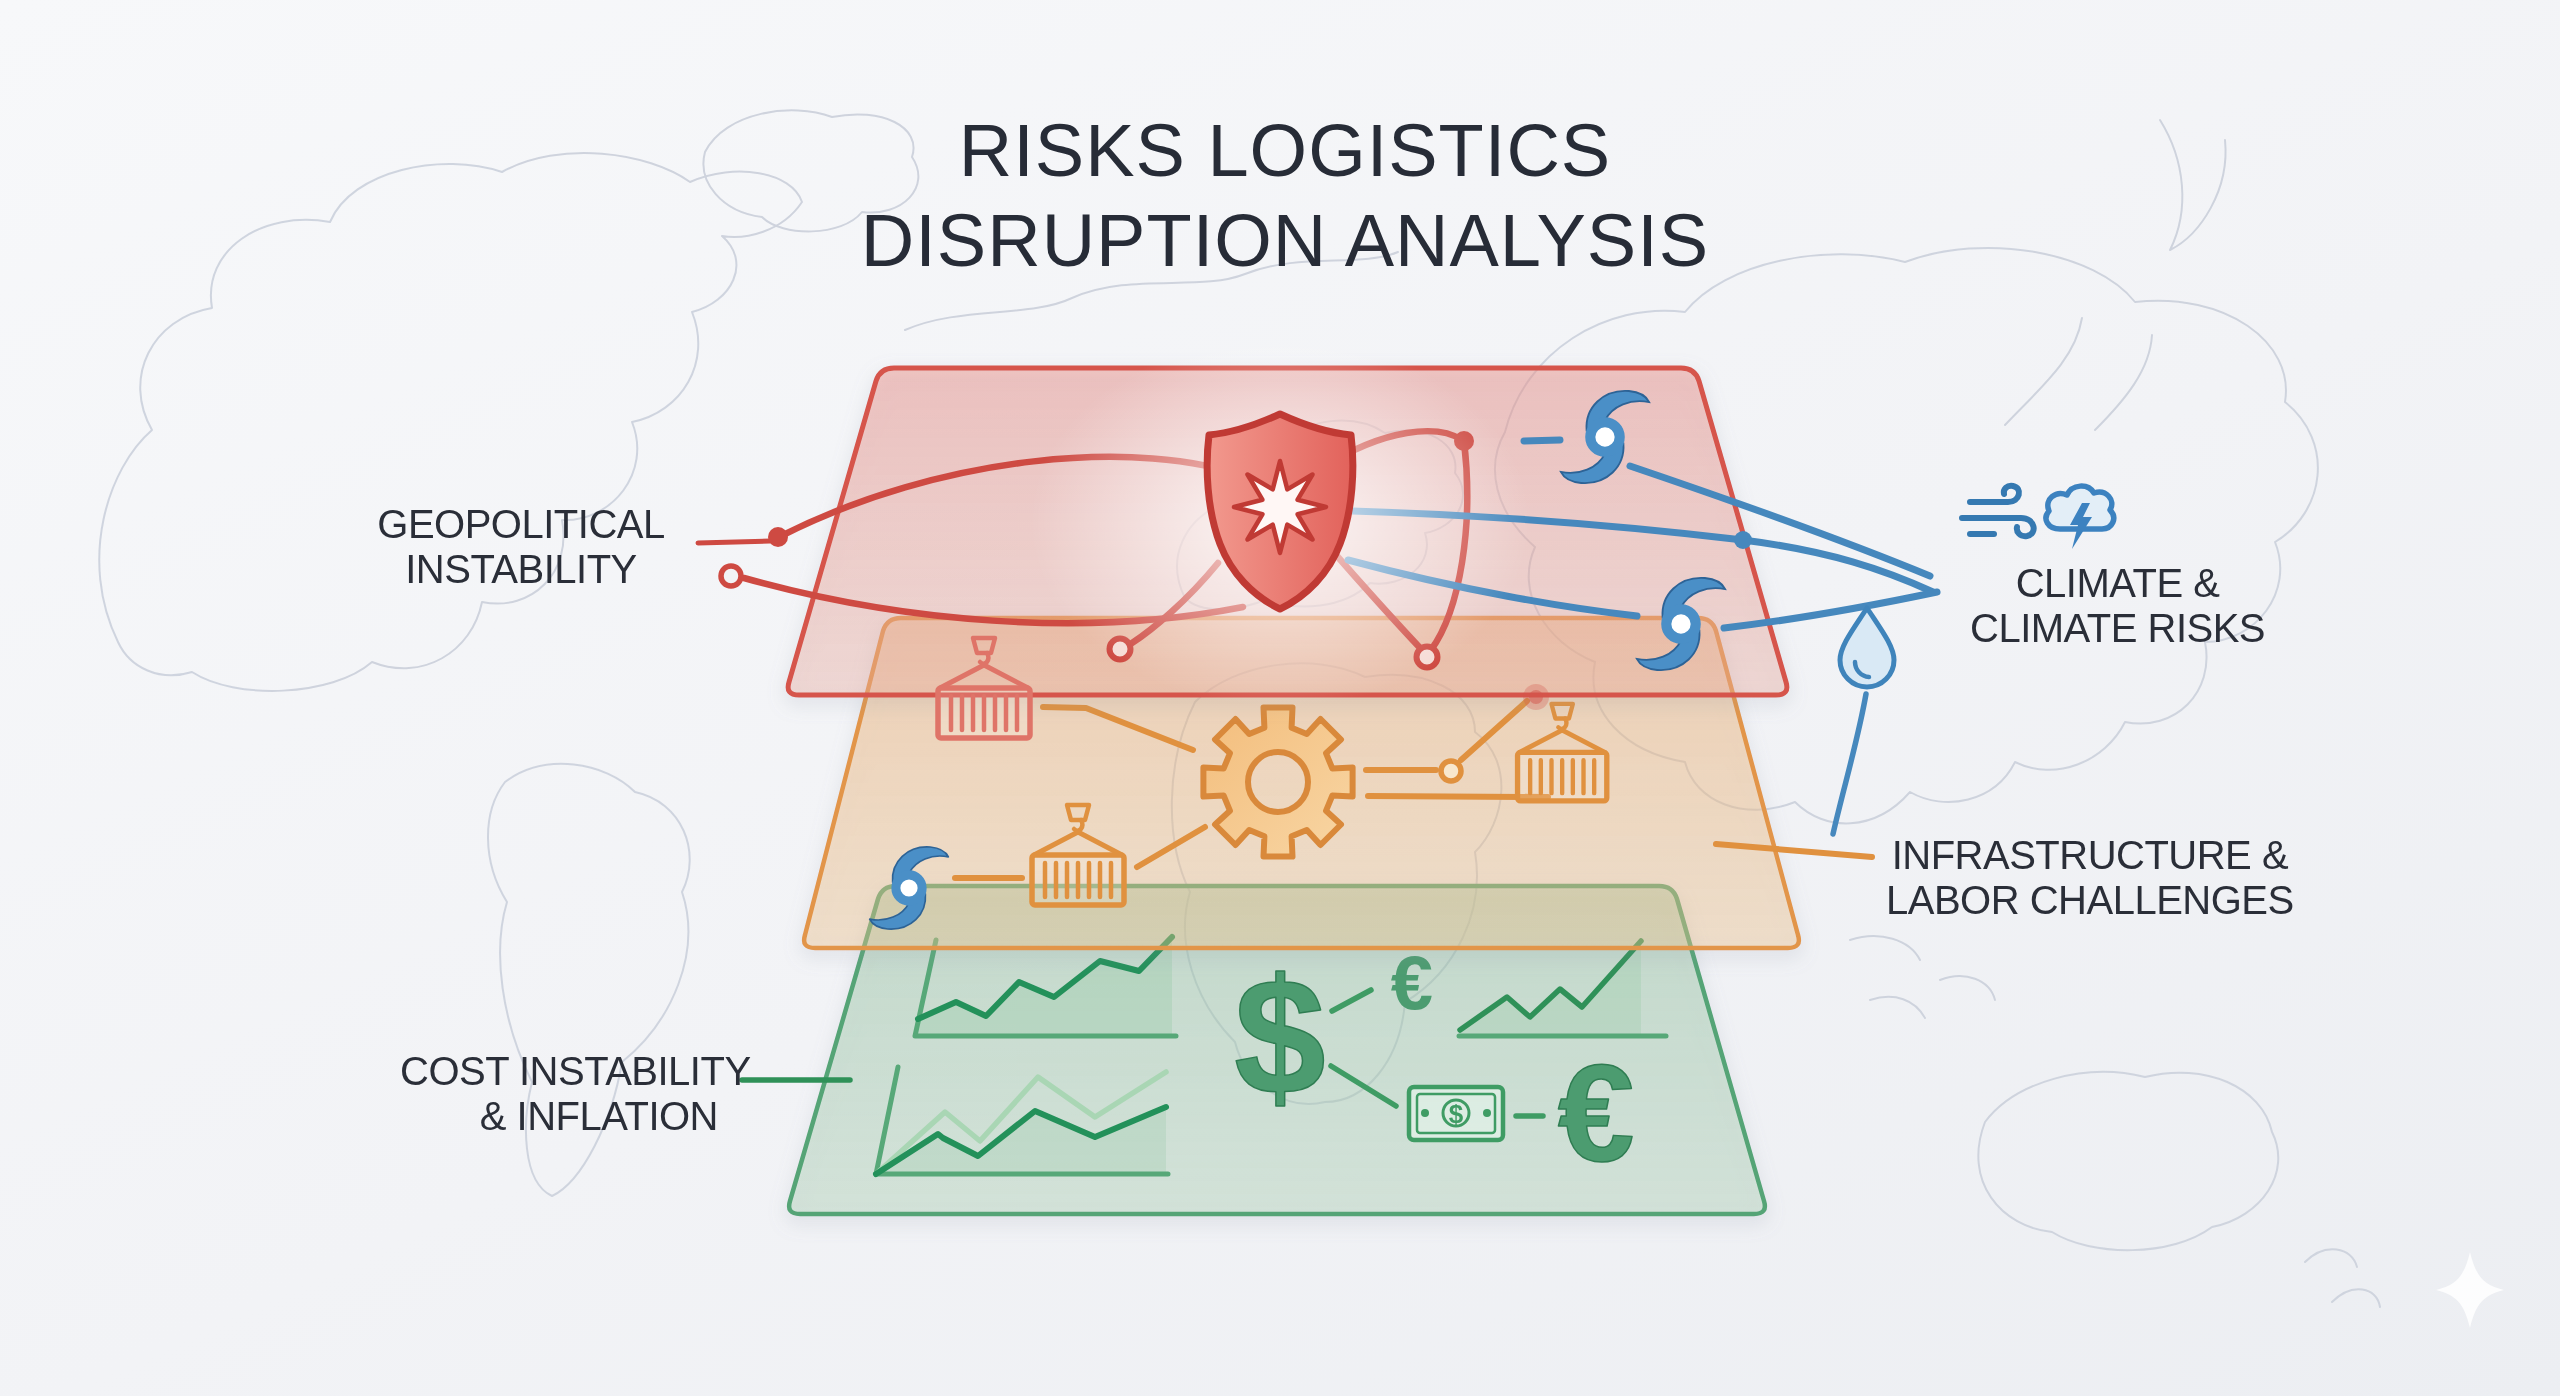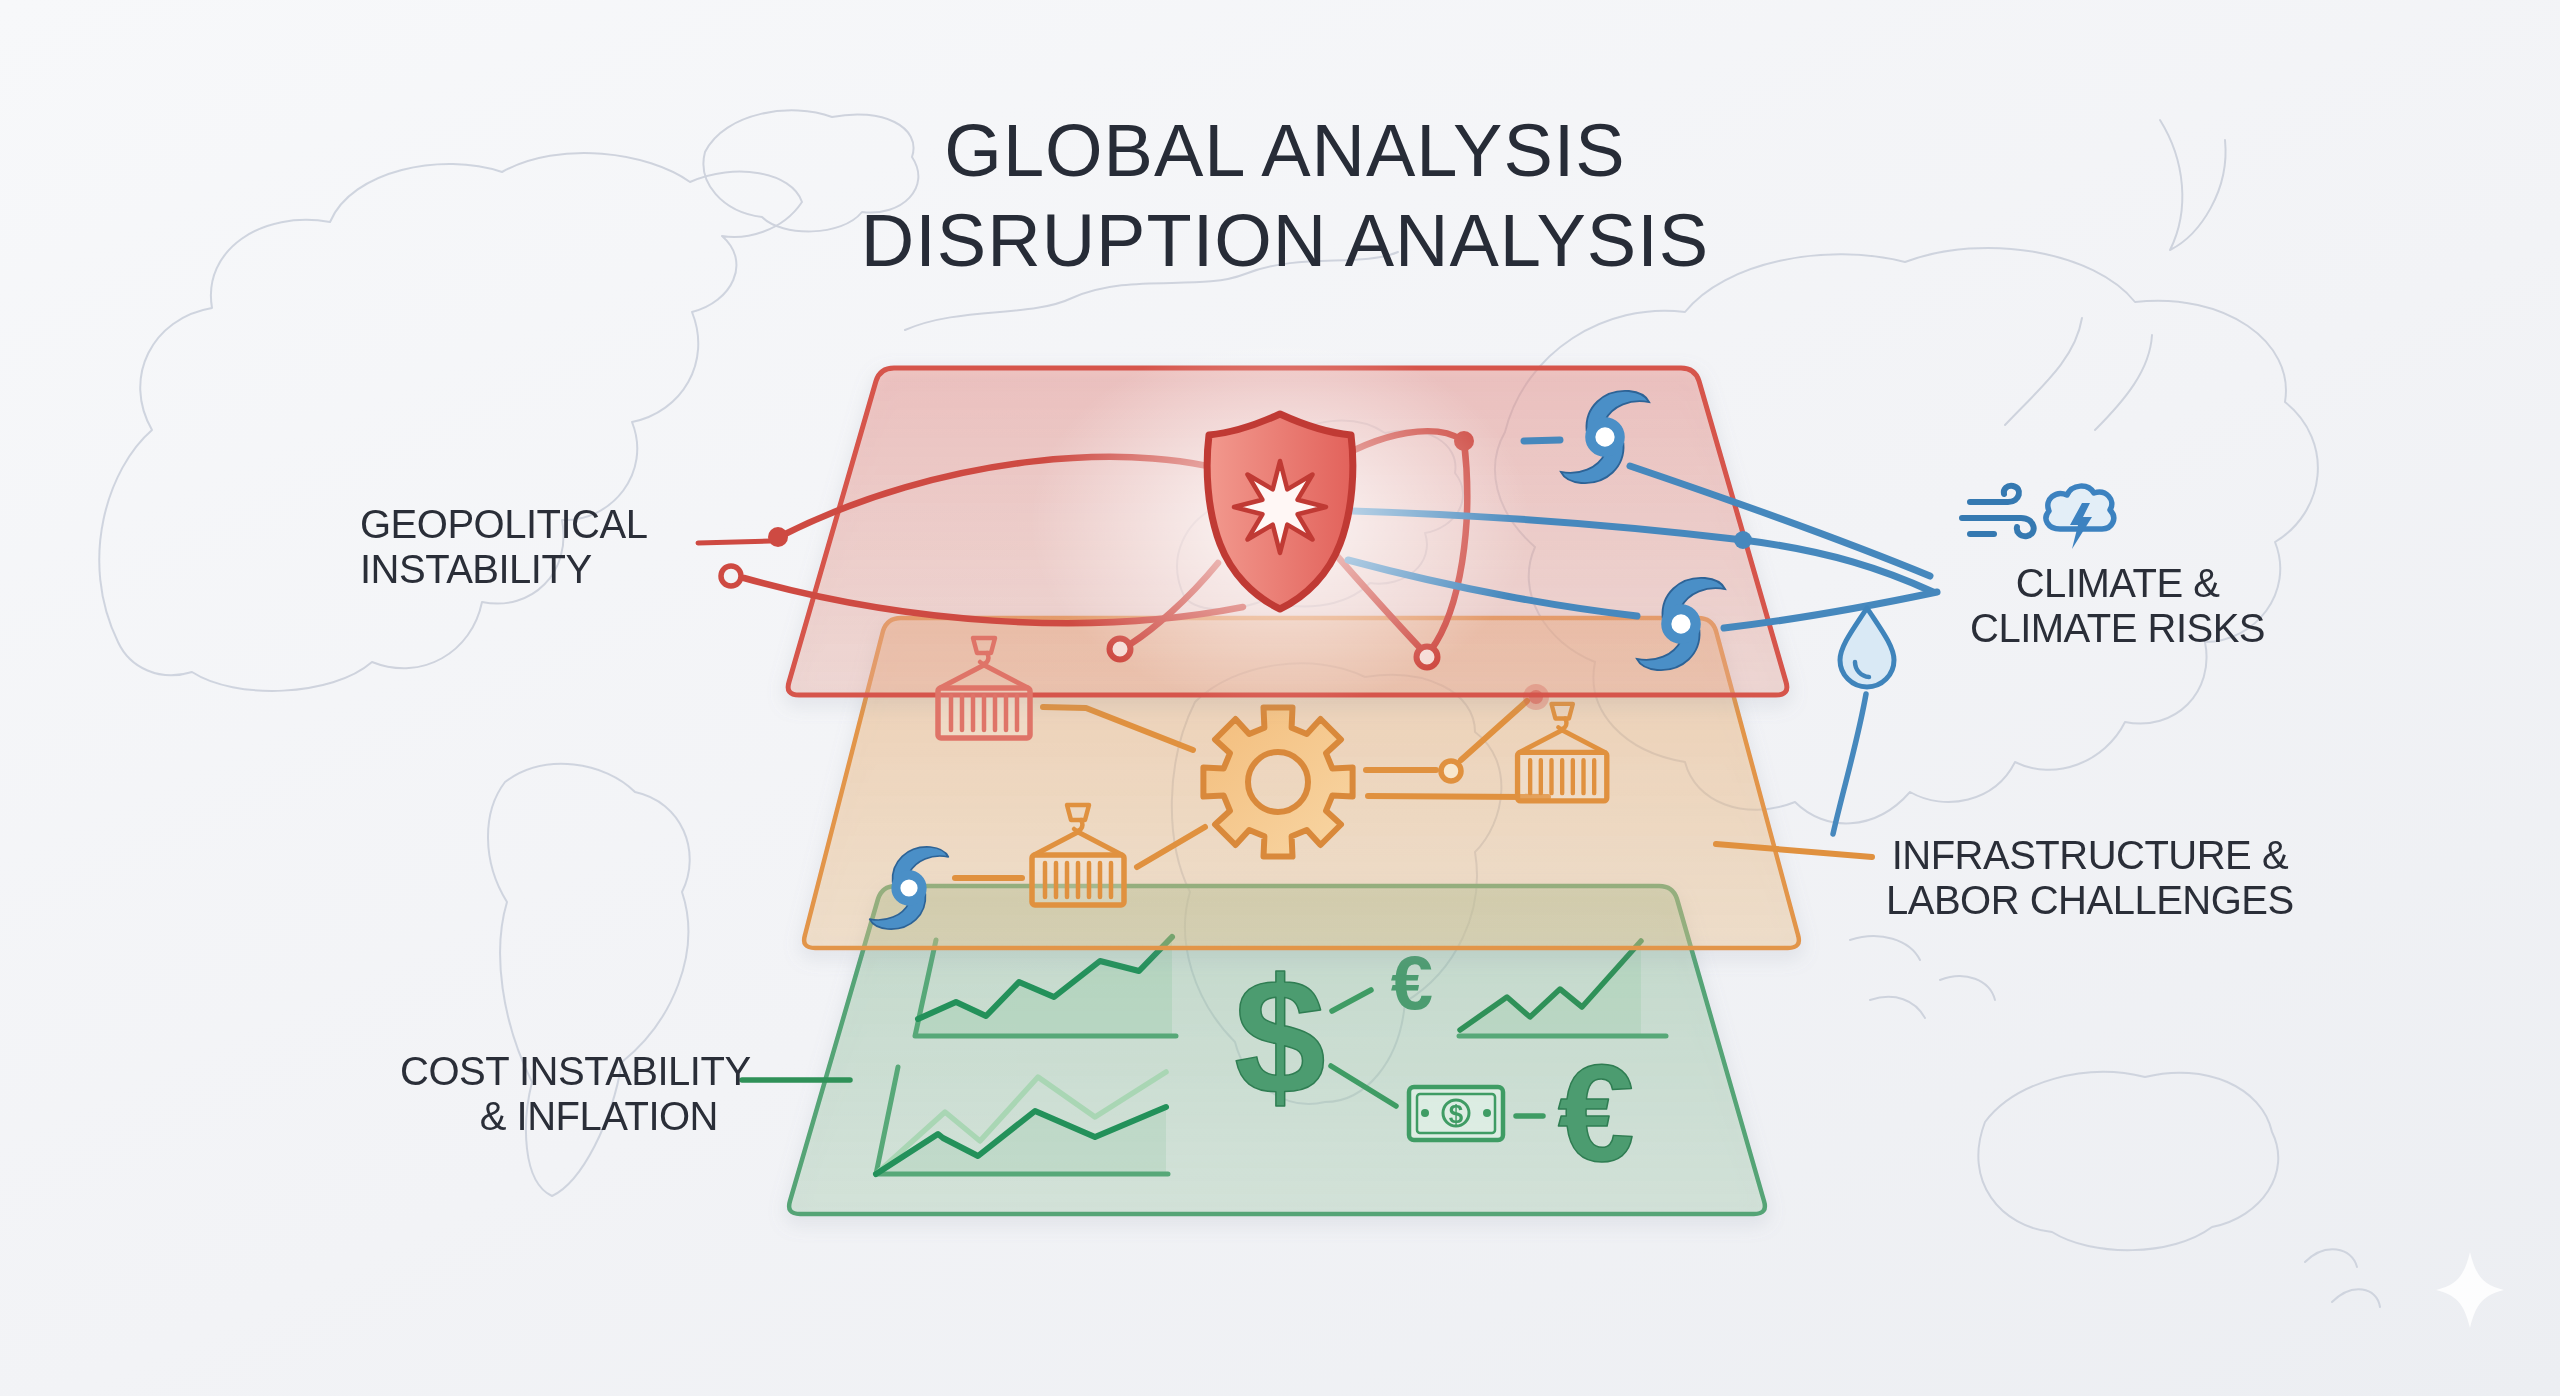--- a/index.html
+++ b/index.html
@@ -8,21 +8,21 @@
     background:linear-gradient(155deg,#f7f8fa 0%,#f2f3f6 55%,#eceef2 100%);
     font-family:"Liberation Sans","DejaVu Sans",sans-serif;
   }
   svg.diagram{position:absolute;left:0;top:0;}
   .txt{position:absolute;color:#2a2e38;white-space:nowrap;}
   .page-title{
     left:780px;top:106px;width:1010px;text-align:center;
     font-size:74px;line-height:90px;font-weight:400;letter-spacing:1px;color:#272c37;
   }
   .lbl{font-size:40px;line-height:45px;font-weight:400;letter-spacing:-0.5px;}
-  .lbl-geo{left:360px;top:502px;width:322px;text-align:left;}
+  .lbl-geo{left:360px;top:502px;width:322px;text-align:center;}
   .lbl-climate{left:1970px;top:561px;text-align:center;}
   .lbl-infra{left:1886px;top:833px;text-align:center;}
   .lbl-cost{left:400px;top:1049px;width:318px;text-align:right;}
 </style>
 </head>
 <body>
 
 <div class="stage">
 
 <svg class="diagram" width="2560" height="1396" viewBox="0 0 2560 1396">
@@ -207,21 +207,21 @@
   </g>
   <g transform="translate(2080,517)">
     <path d="M -20 12 C -32 12 -38 2 -31 -6 C -36 -18 -24 -27 -13 -22 C -8 -33 8 -34 14 -24 C 26 -28 36 -17 30 -7 C 38 1 32 12 22 12 Z" fill="#e3eef7" stroke="#3c82c0" stroke-width="5.5" stroke-linejoin="round"></path>
     <path d="M 2 -14 L -10 8 H -2 L -8 32 L 12 0 H 3 L 10 -14 Z" fill="#3c82c0"></path>
   </g>
 
   <path d="M 2470 1252 C 2476 1277 2484 1285 2504 1290 C 2484 1295 2476 1303 2470 1328 C 2464 1303 2456 1295 2436 1290 C 2456 1285 2464 1277 2470 1252 Z" fill="#ffffff" opacity="0.85"></path>
 </svg>
 
 <div class="txt page-title">
-  <div>GLOBAL ANALYSIS</div>
+  <div>RISKS LOGISTICS</div>
   <div>DISRUPTION ANALYSIS</div>
 </div>
 
 <div class="txt lbl lbl-geo">
   <div>GEOPOLITICAL</div>
   <div>INSTABILITY</div>
 </div>
 
 <div class="txt lbl lbl-climate">
   <div>CLIMATE &amp;</div>

